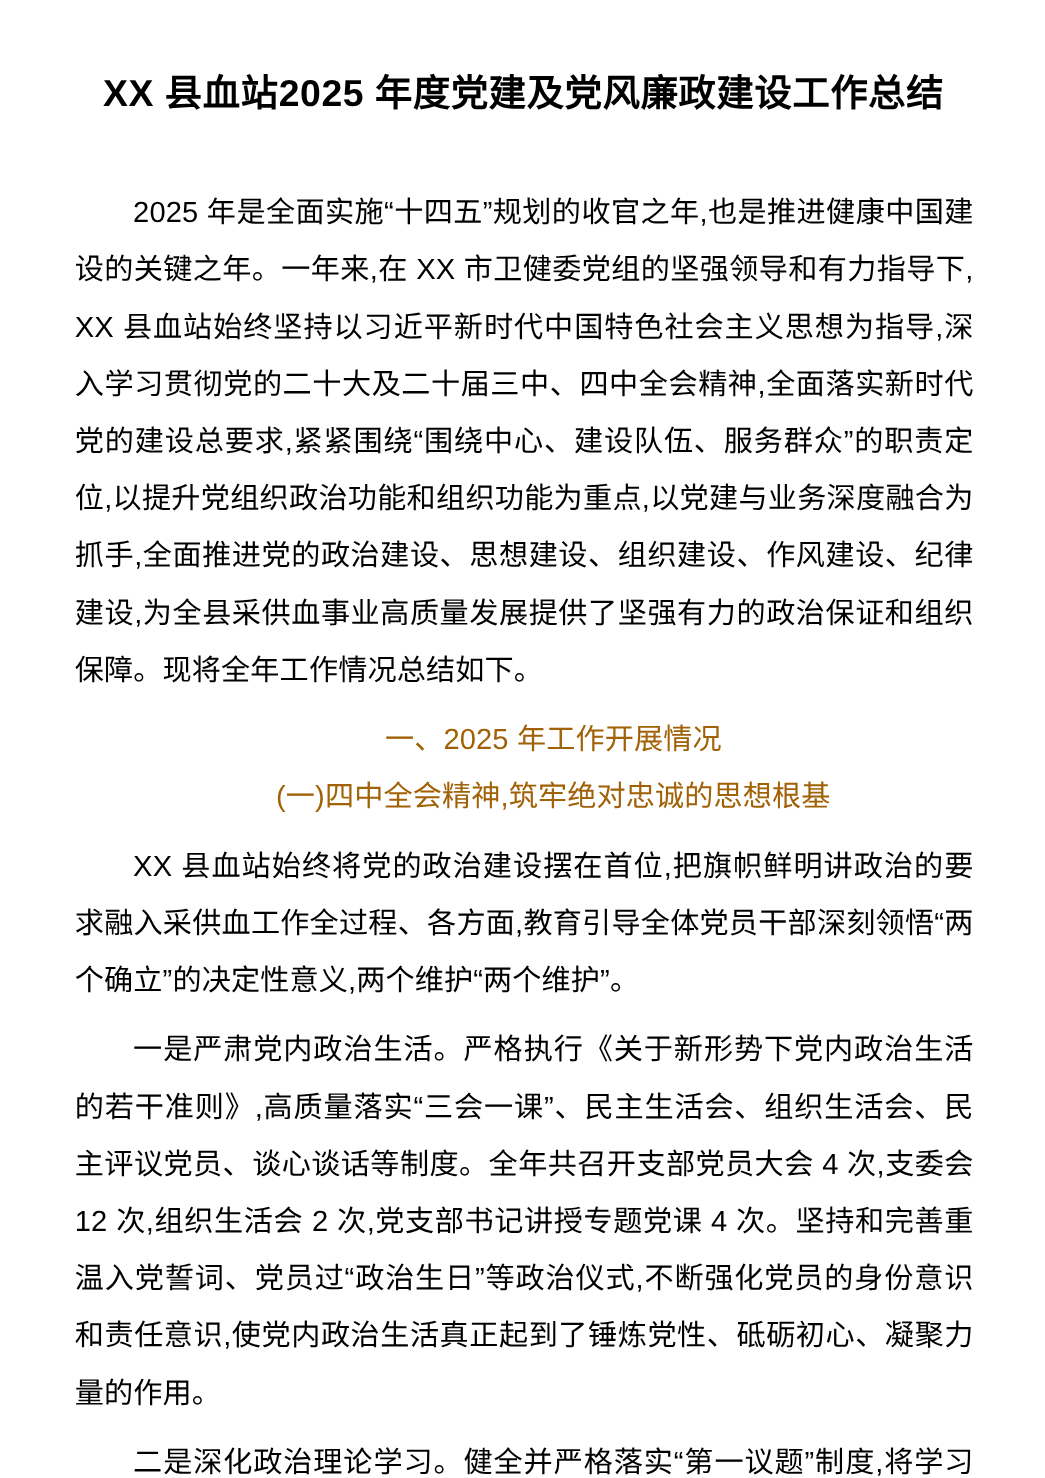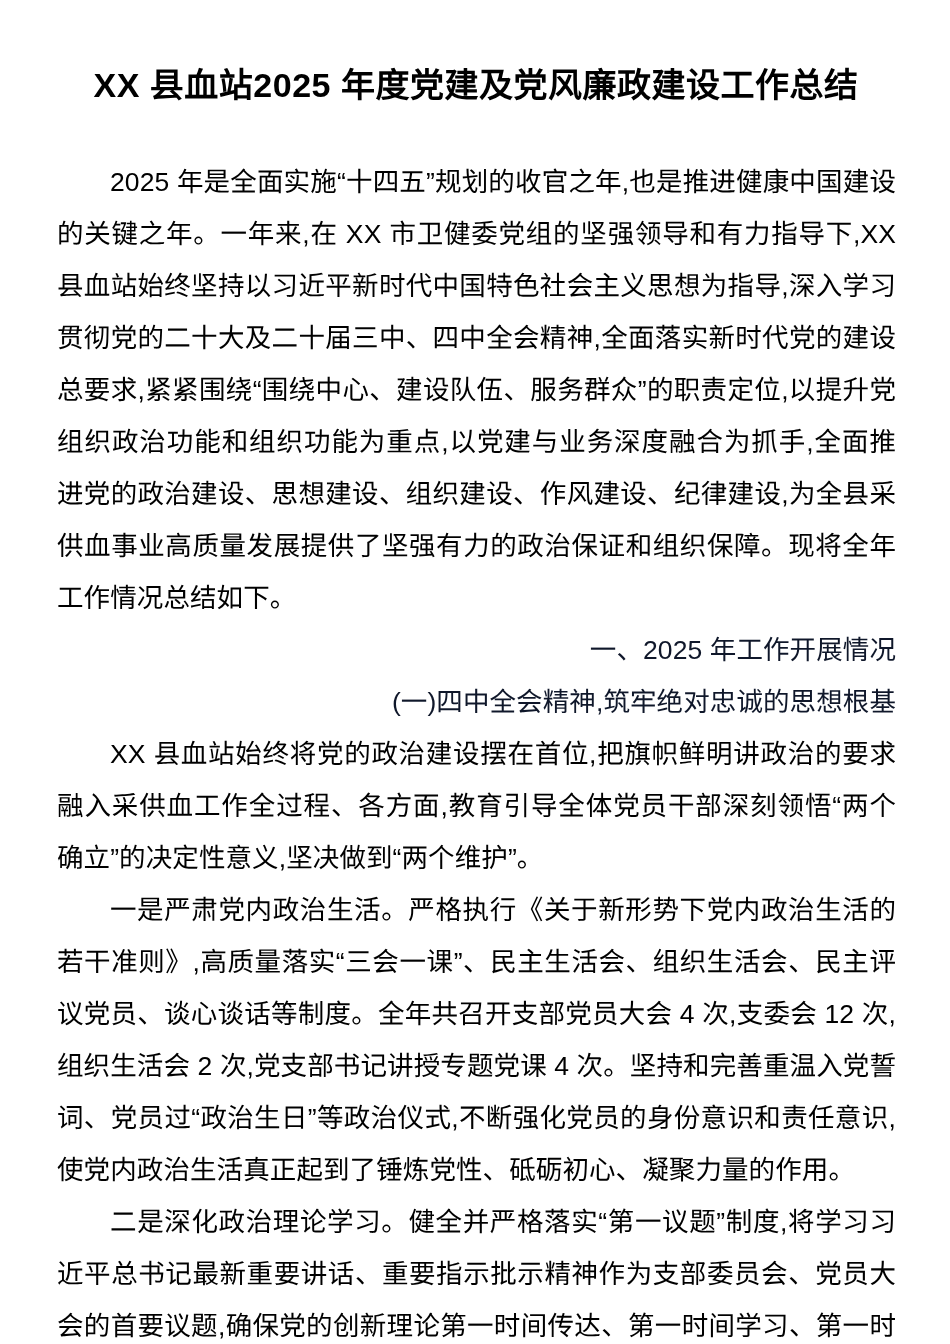--- a/index.html
+++ b/index.html
@@ -43,41 +43,41 @@
   }
 
   .body-block {
     position: absolute;
     left: 57px;
     top: 156px;
     width: 839px;
   }
 
   p.para {
-    margin: 0;
+    margin: 11px;
     padding: 0;
     font-size: 26.5px;
     line-height: 52px;
     text-align: justify;
     text-justify: inter-ideograph;
     text-indent: 2em;
     letter-spacing: 0.1px;
     word-break: break-all;
     color: #000000;
   }
 
   p.heading {
     margin: 0;
     padding: 0;
     font-size: 26.5px;
     line-height: 52px;
-    text-align: right;
+    text-align: center;
     text-indent: 2em;
     letter-spacing: 0.1px;
-    color: #0f172a;
+    color: #a16207;
   }
 
   .lead {
     font-weight: normal;
   }
 </style>
 </head>
 <body>
 
 <div class="page">
@@ -85,20 +85,20 @@
   <h1 class="doc-title">XX 县血站2025 年度党建及党风廉政建设工作总结</h1>
 
   <div class="body-block">
 
     <p class="para">2025 年是全面实施“十四五”规划的收官之年,也是推进健康中国建设的关键之年。一年来,在 XX 市卫健委党组的坚强领导和有力指导下,XX 县血站始终坚持以习近平新时代中国特色社会主义思想为指导,深入学习贯彻党的二十大及二十届三中、四中全会精神,全面落实新时代党的建设总要求,紧紧围绕“围绕中心、建设队伍、服务群众”的职责定位,以提升党组织政治功能和组织功能为重点,以党建与业务深度融合为抓手,全面推进党的政治建设、思想建设、组织建设、作风建设、纪律建设,为全县采供血事业高质量发展提供了坚强有力的政治保证和组织保障。现将全年工作情况总结如下。</p>
 
     <p class="heading">一、2025 年工作开展情况</p>
 
     <p class="heading">(一)四中全会精神,筑牢绝对忠诚的思想根基</p>
 
-    <p class="para">XX 县血站始终将党的政治建设摆在首位,把旗帜鲜明讲政治的要求融入采供血工作全过程、各方面,教育引导全体党员干部深刻领悟“两个确立”的决定性意义,坚决做到“两个维护”。</p>
+    <p class="para">XX 县血站始终将党的政治建设摆在首位,把旗帜鲜明讲政治的要求融入采供血工作全过程、各方面,教育引导全体党员干部深刻领悟“两个确立”的决定性意义,两个维护“两个维护”。</p>
 
     <p class="para"><span class="lead">一是</span><span>严肃党内政治生活。严格执行《关于新形势下党内政治生活的若干准则》,高质量落实“三会一课”、民主生活会、组织生活会、民主评议党员、谈心谈话等制度。全年共召开支部党员大会 4 次,支委会 12 次,组织生活会 2 次,党支部书记讲授专题党课 4 次。坚持和完善重温入党誓词、党员过“政治生日”等政治仪式,不断强化党员的身份意识和责任意识,使党内政治生活真正起到了锤炼党性、砥砺初心、凝聚力量的作用。</span></p>
 
     <p class="para"><span class="lead">二是</span><span>深化政治理论学习。健全并严格落实“第一议题”制度,将学习习近平总书记最新重要讲话、重要指示批示精神作为支部委员会、党员大会的首要议题,确保党的创新理论第一时间传达、第一时间学习、第一时间贯彻。全</span></p>
 
   </div>
 </div>
 
 </body></html>

